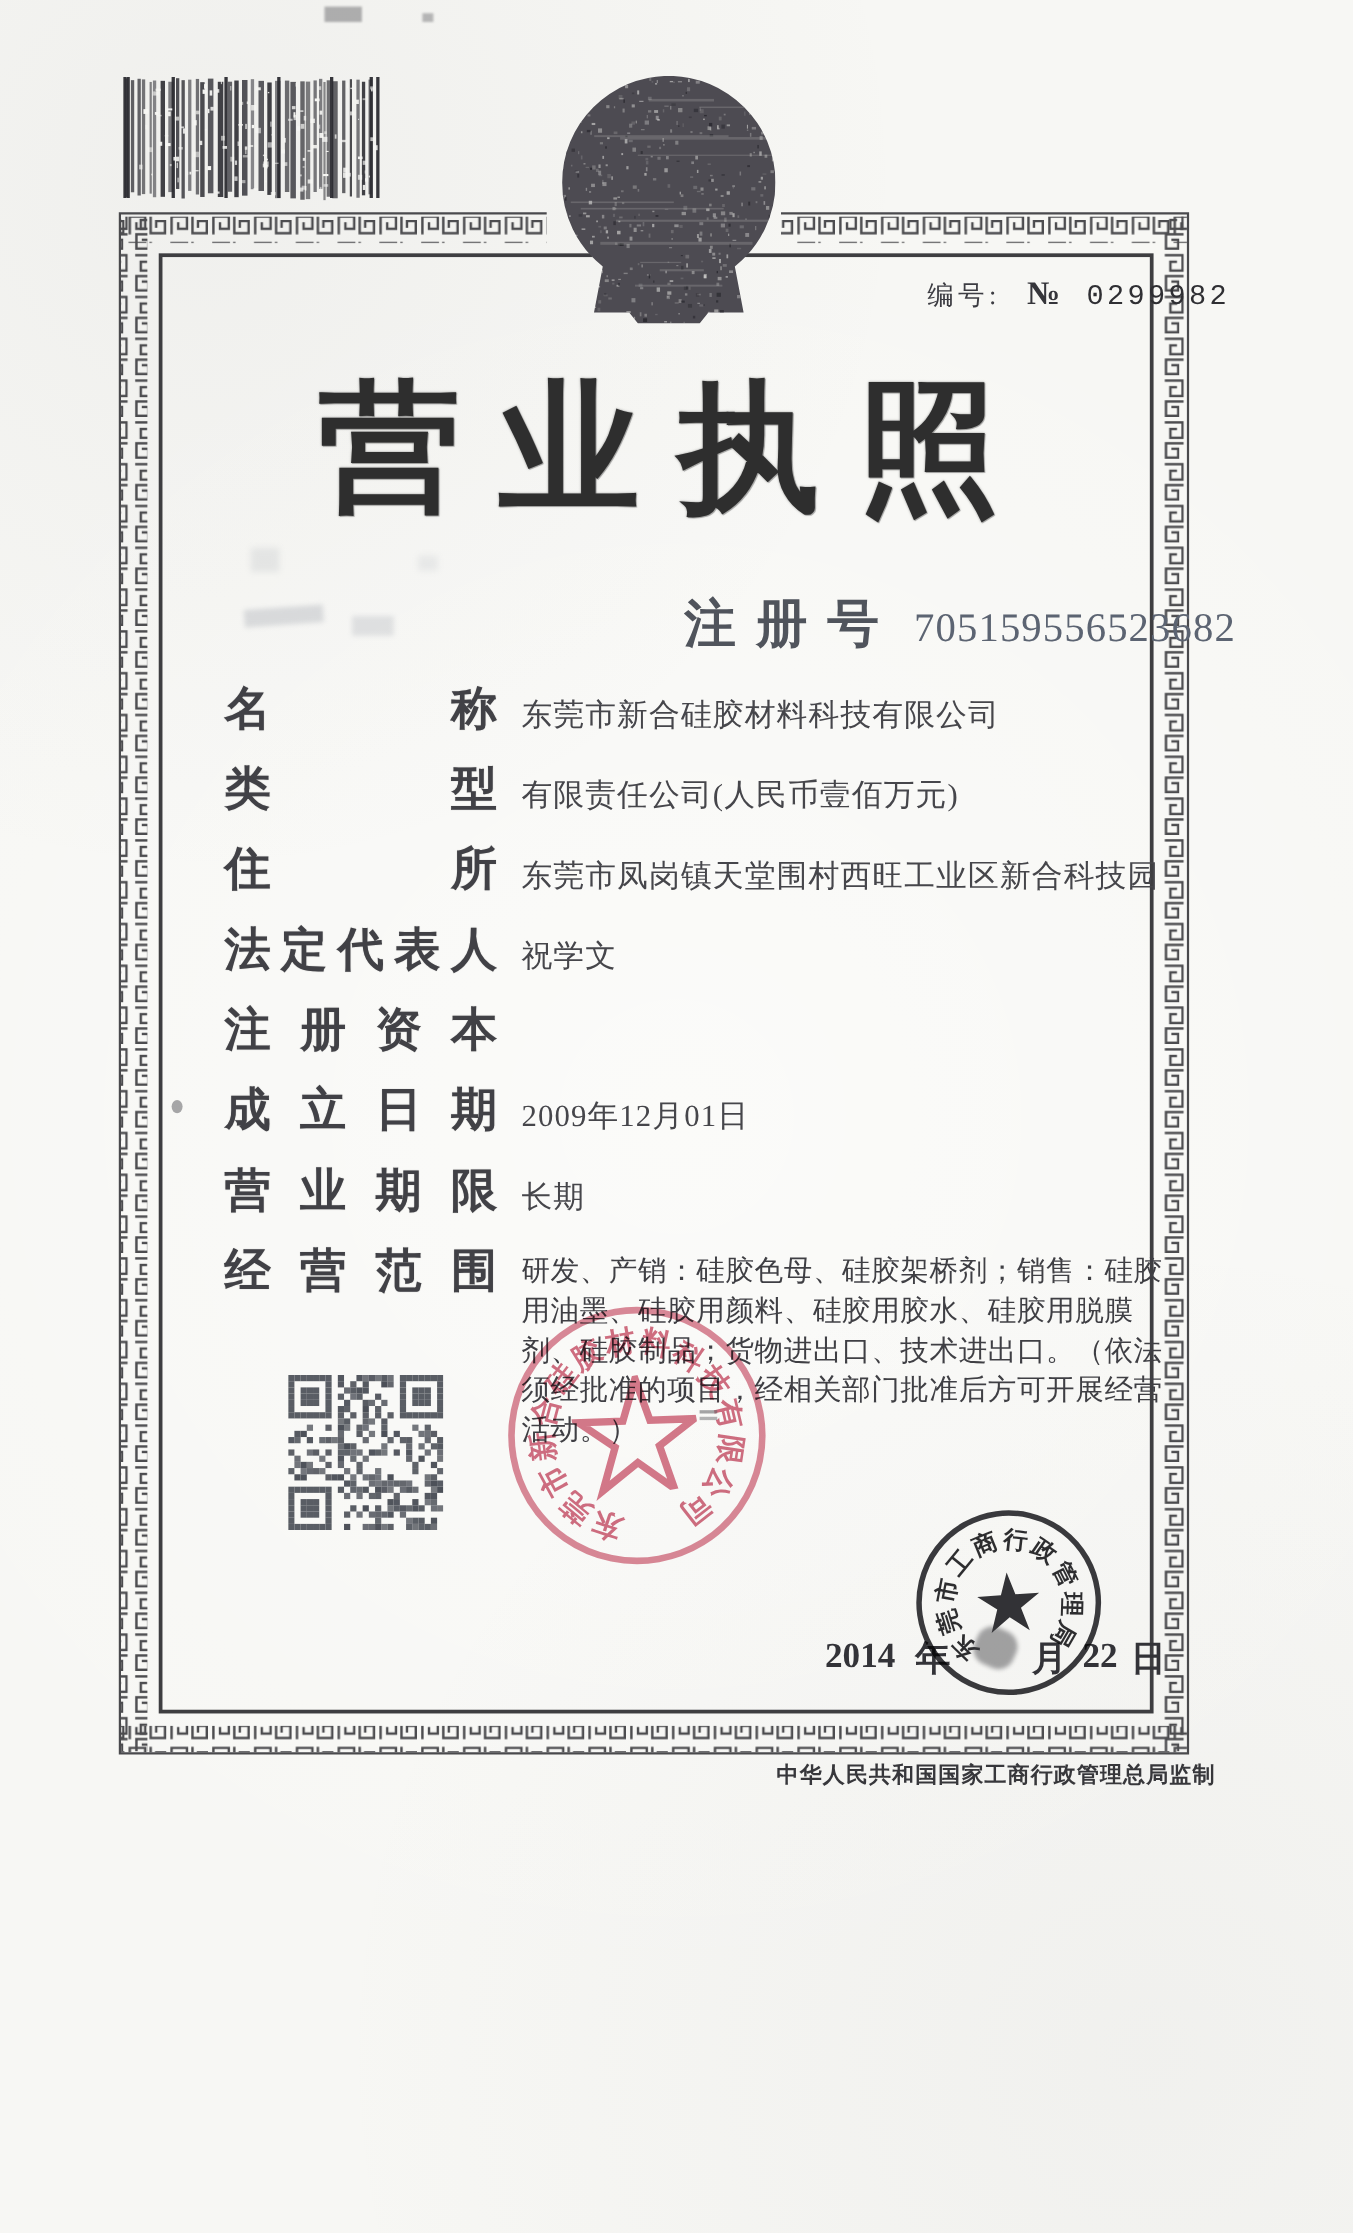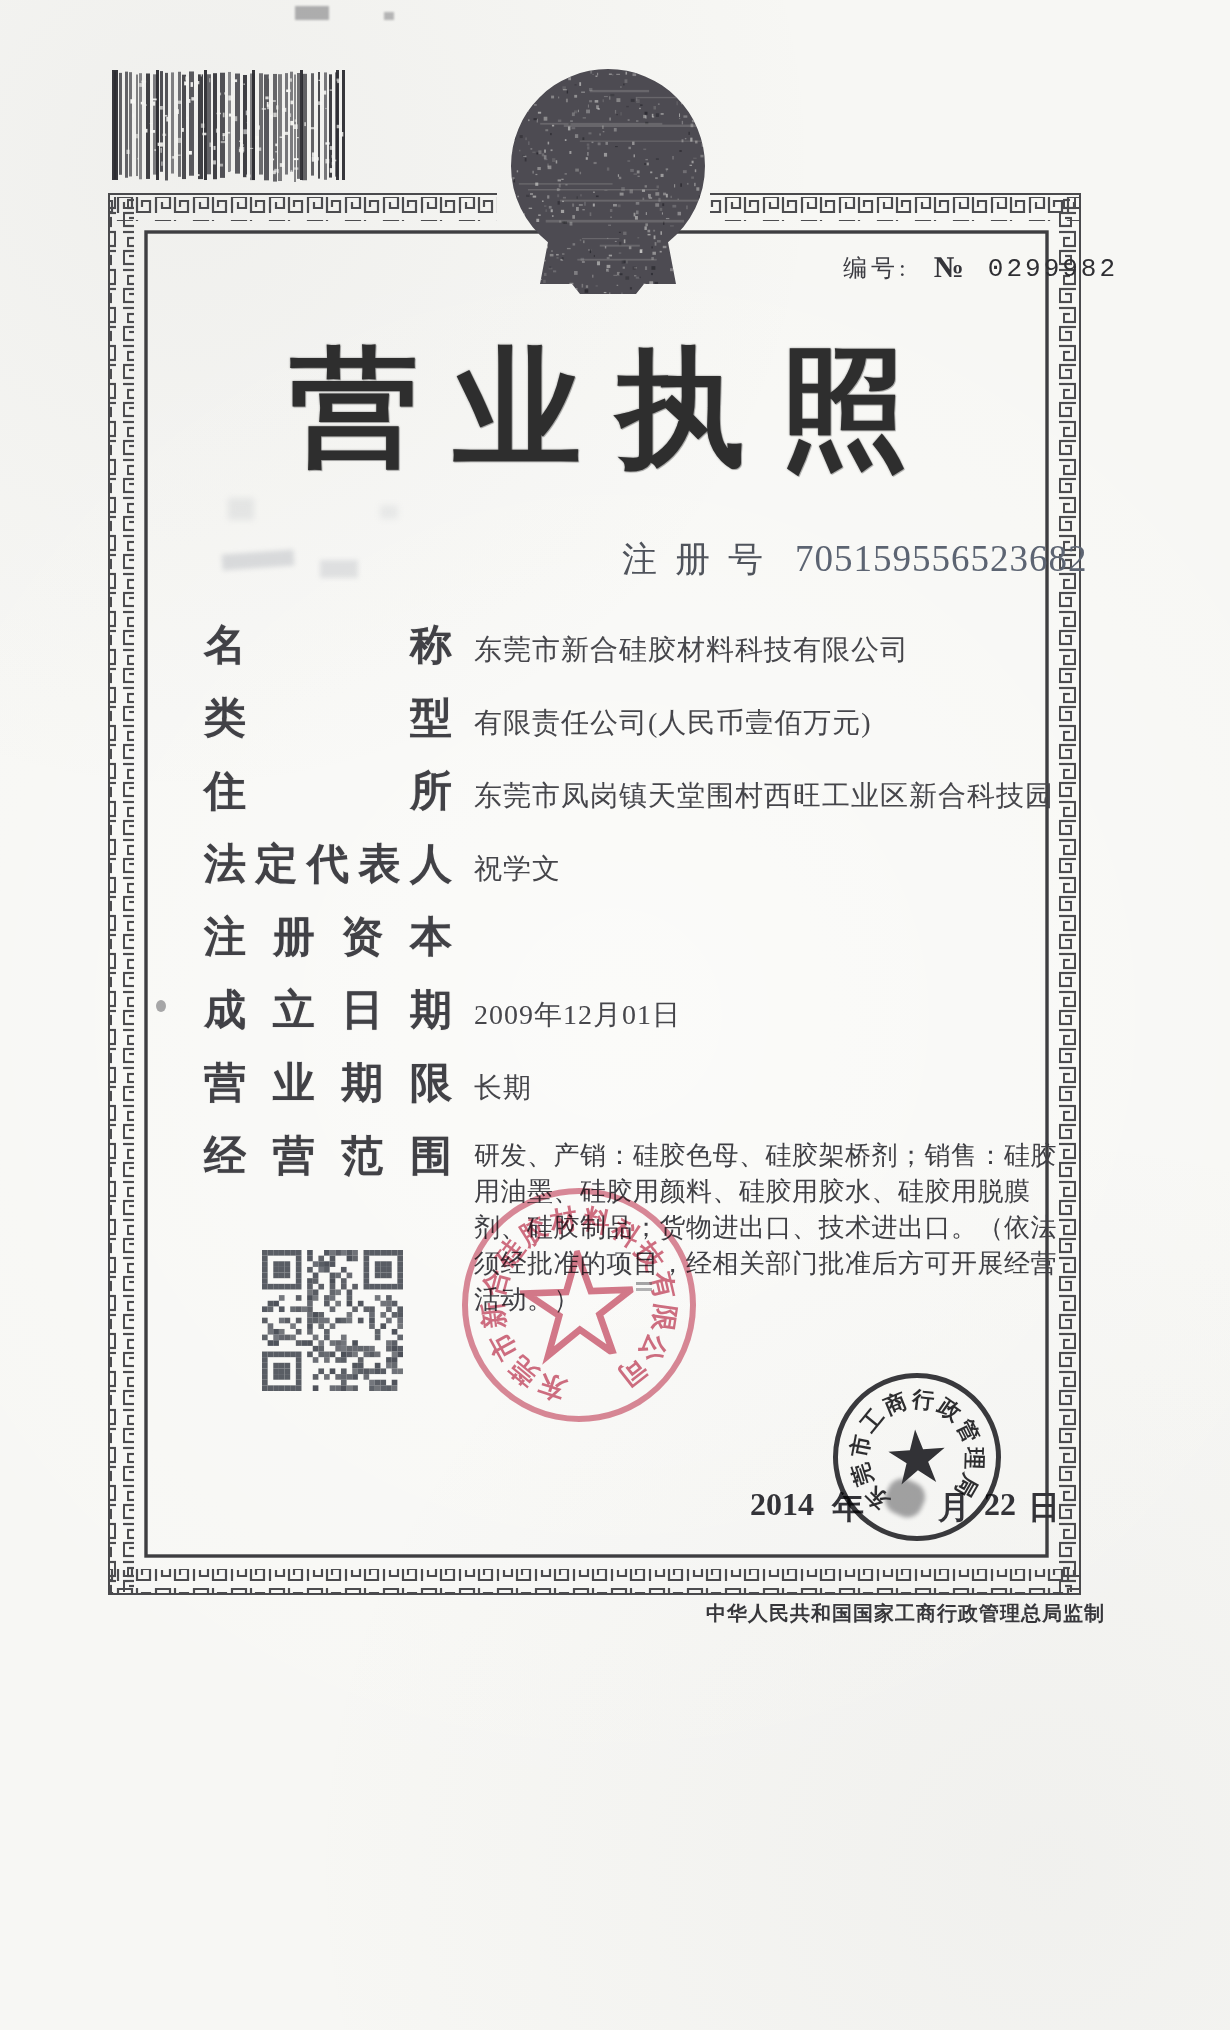--- a/index.html
+++ b/index.html
@@ -14,21 +14,21 @@
   .serial{display:flex;align-items:flex-end;gap:24px;color:#35353a;}
   .serial .lbl{font-size:24px;letter-spacing:4px;color:#3c3c42;}
   .serial .no-mark{font-size:30px;font-weight:bold;font-family:"Liberation Serif",serif;}
   .serial .num{font-size:26px;font-family:"Liberation Mono",monospace;letter-spacing:3px;color:#2f2f33;}
   
   .title{left:290px;top:344px;width:618px;display:flex;justify-content:space-between;
          font-family:"Liberation Sans",sans-serif;font-weight:800;font-size:128px;line-height:1;
          color:#2e2e2e;text-shadow:0 0 2px rgba(40,40,40,.55), 1px 1px 0 rgba(80,80,80,.35);}
   
   .regrow{left:622px;top:536px;display:flex;align-items:baseline;}
-  .regrow .rlabel{font-size:35px;letter-spacing:18px;color:#50545c;font-weight:400;}
+  .regrow .rlabel{font-size:47px;letter-spacing:18px;color:#50545c;font-weight:700;}
   .regrow .rnum{font-size:37px;margin-left:14px;letter-spacing:1px;color:#5c6472;}
   
   .fields{left:204px;top:622px;width:860px;}
   .frow{display:flex;align-items:flex-start;height:73px;}
   .frow:last-child{height:auto;}
   .flabel{width:248px;flex:0 0 248px;display:flex;justify-content:space-between;
           font-size:42px;line-height:1.1;font-weight:700;color:#414146;
           font-family:"Liberation Serif",serif;text-shadow:0 0 1px rgba(60,60,60,.4);}
   .fvalue{margin-left:22px;padding-top:9px;font-size:28px;color:#46464b;letter-spacing:1px;}
   .frow:last-child .fvalue{font-size:26px;line-height:36px;width:596px;padding-top:5px;letter-spacing:0.5px;color:#3f3f44;}

